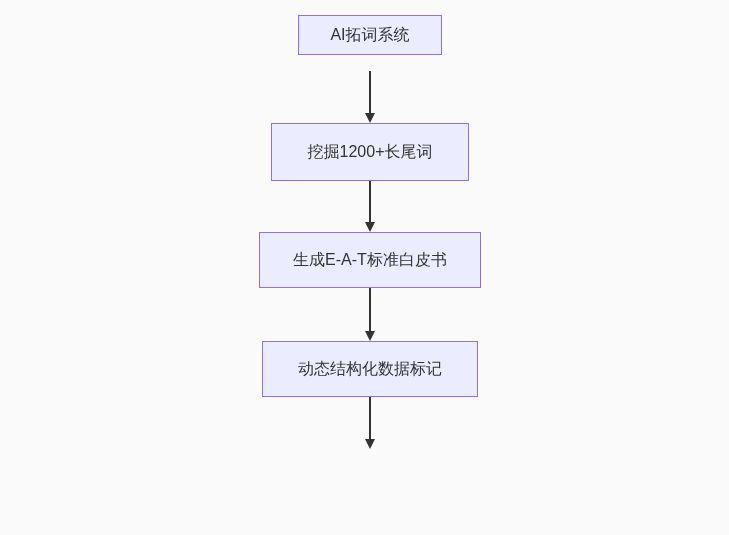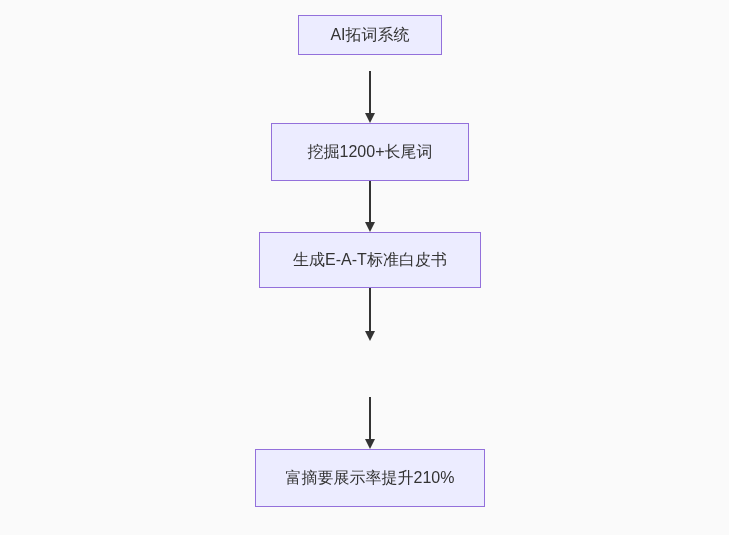--- a/index.html
+++ b/index.html
@@ -84,23 +84,23 @@
 
   <div class="flow-node" style="left:259px; top:232px; width:222px; height:56px;">
     <span>生成E-A-T标准白皮书</span>
   </div>
 
   <div class="edge" style="top:288px; height:53px;">
     <div class="edge-line"></div>
     <div class="arrowhead"></div>
   </div>
 
+  <div class="flow-node" style="left:262px; top:341px; width:216px; height:56px;">
+    <span>动态结构化数据标记</span>
+  </div>
 
   <div class="edge" style="top:397px; height:52px;">
     <div class="edge-line"></div>
     <div class="arrowhead"></div>
   </div>
 
-  <div class="flow-node" style="left:255px; top:449px; width:230px; height:58px;">
-    <span>富摘要展示率提升210%</span>
-  </div>
 
 </div>
 
 </body></html>

